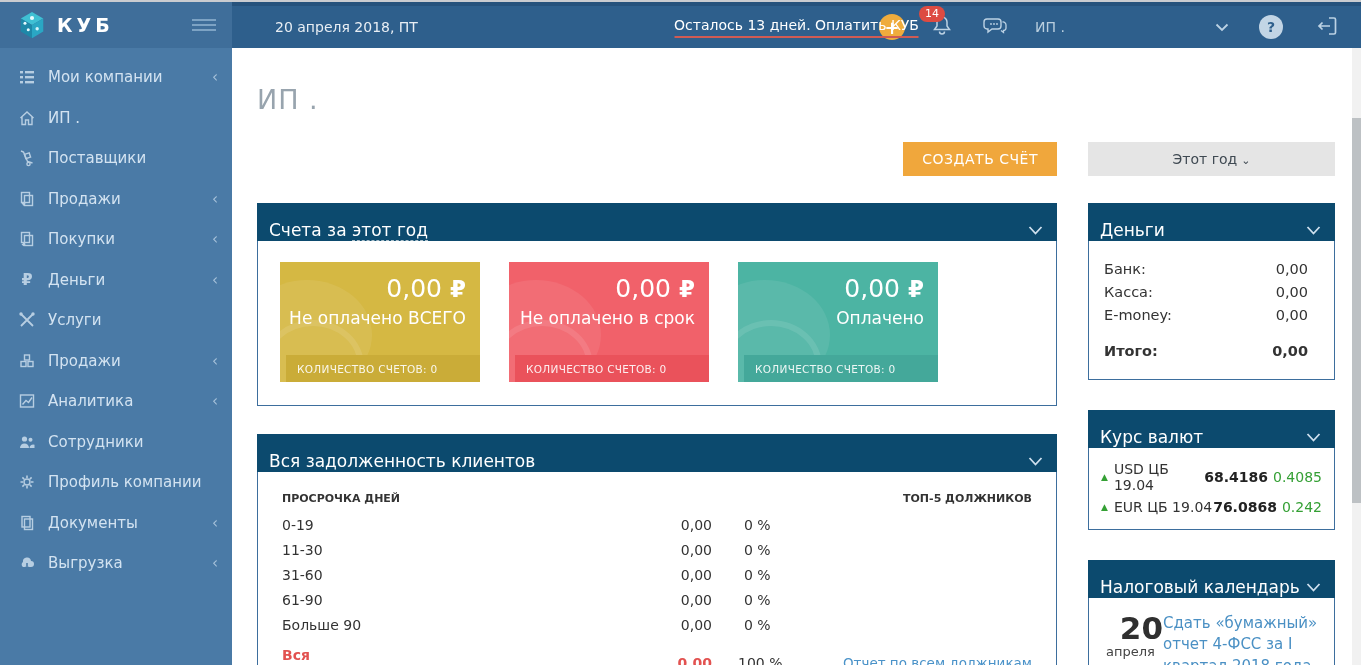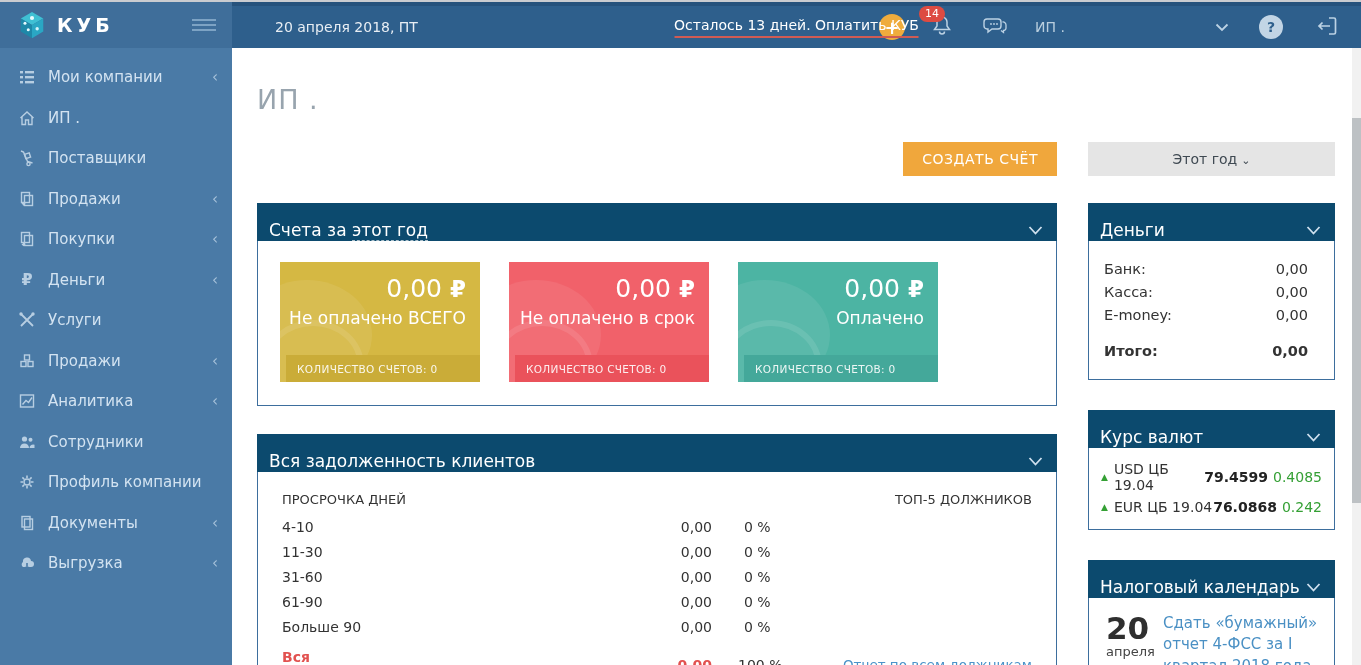--- a/index.html
+++ b/index.html
@@ -82,21 +82,21 @@
                letter-spacing:.3px; color:rgba(255,255,255,.9); display:flex; align-items:center;
                padding-left:11px; z-index:1; }
   .card-yellow { background:#d5b843; } .card-yellow .card-foot { background:#caac38; }
   .card-red { background:#f1616a; } .card-red .card-foot { background:#ea525b; }
   .card-teal { background:#4cb4a3; } .card-teal .card-foot { background:#44a89a; }
 
   
   .debt-body { padding:15px 24px 20px 24px; font-size:14px; color:#333; }
   .debt-grid { display:grid; grid-template-columns:158px 272px 85px 1fr; align-items:center; row-gap:0; }
   .debt-grid > div { padding:4.5px 0; }
-  .dg-head { font-weight:normal; font-size:13px; padding-bottom:8px !important; }
+  .dg-head { font-weight:bold; font-size:11px; padding-bottom:8px !important; }
   .dg-top5 { text-align:right; }
   .dg-val { text-align:right; }
   .dg-pct { padding-left:32px !important; }
   .debt-total { display:grid; grid-template-columns:158px 272px 85px 1fr; align-items:center; margin-top:9px; }
   .dt-label { color:#e25250; font-weight:bold; }
   .dt-val { color:#e25250; font-weight:bold; text-align:right; }
   .dt-pct { padding-left:26px; }
   .dt-link { text-align:right; color:#4b93c9; cursor:pointer; font-size:13.5px; }
 
   .gap28 { height:28px; } .gap30 { height:30px; }
@@ -107,21 +107,21 @@
   .money-total { display:flex; justify-content:space-between; font-weight:bold; margin-top:17px; }
 
   .cur-body { padding:10px 12px 11px 12px; font-size:14px; color:#333; }
   .cur-row { display:flex; align-items:center; padding:3px 0; }
   .cur-up { color:#35a035; font-size:9px; margin-right:6px; }
   .cur-rate { margin-left:auto; font-weight:bold; color:#222; }
   .cur-chg { color:#35a035; margin-left:5px; }
 
   .tax-body { padding:15px 12px 10px 12px; display:flex; }
   .tax-date { width:62px; flex:none; text-align:left; padding-left:5px; }
-  .tax-day { font-size:31px; font-weight:bold; color:#2f2f2f; line-height:1; }
+  .tax-day { font-size:31px; font-weight:bold; color:#2f2f2f; line-height:1;text-align:right; }
   .tax-month { font-size:13px; color:#444; margin-top:0; }
   .tax-right { font-size:15px; line-height:1.42; }
   .tax-link { color:#4a90c4; cursor:pointer; }
 
   
   .scrollbar { position:absolute; right:0; top:0; bottom:0; width:9px; background:#f1f1f1; }
   .scroll-thumb { position:absolute; right:0; top:70px; width:9px; height:385px; background:#bdc1c4; }
 </style>
 </head>
 <body>
@@ -372,21 +372,21 @@
                   <path d="M1.5 1 L7.5 7.5 L13.5 1" fill="none" stroke="#cfe0ee" stroke-width="1.8"></path>
                 </svg>
             </div>
             <div class="panel-b debt-body">
               <div class="debt-grid">
                 <div class="dg-head">ПРОСРОЧКА ДНЕЙ</div>
                 <div class="dg-head"></div>
                   <div class="dg-head"></div>
                 <div class="dg-head dg-top5">ТОП-5 ДОЛЖНИКОВ</div>
 
-                <div>4-10</div>
+                <div>0-19</div>
                 <div class="dg-val">0,00</div>
                 <div class="dg-pct">0 %</div>
                   <div></div>
 
                 <div>11-30</div>
                 <div class="dg-val">0,00</div>
                 <div class="dg-pct">0 %</div>
                   <div></div>
 
                 <div>31-60</div>
@@ -450,21 +450,21 @@
             <div class="panel-h">
               <span class="ttl">Курс валют</span>
               <svg width="15" height="9" viewBox="0 0 15 9">
                   <path d="M1.5 1 L7.5 7.5 L13.5 1" fill="none" stroke="#cfe0ee" stroke-width="1.8"></path>
                 </svg>
             </div>
             <div class="panel-b cur-body">
               <div class="cur-row">
                 <span class="cur-up">▲</span>
                 <span>USD ЦБ 19.04</span>
-                <span class="cur-rate">79.4599</span>
+                <span class="cur-rate">68.4186</span>
                 <span class="cur-chg">0.4085</span>
               </div>
               <div class="cur-row">
                 <span class="cur-up">▲</span>
                 <span>EUR ЦБ 19.04</span>
                 <span class="cur-rate">76.0868</span>
                 <span class="cur-chg">0.242</span>
               </div>
             </div>
           </section>

